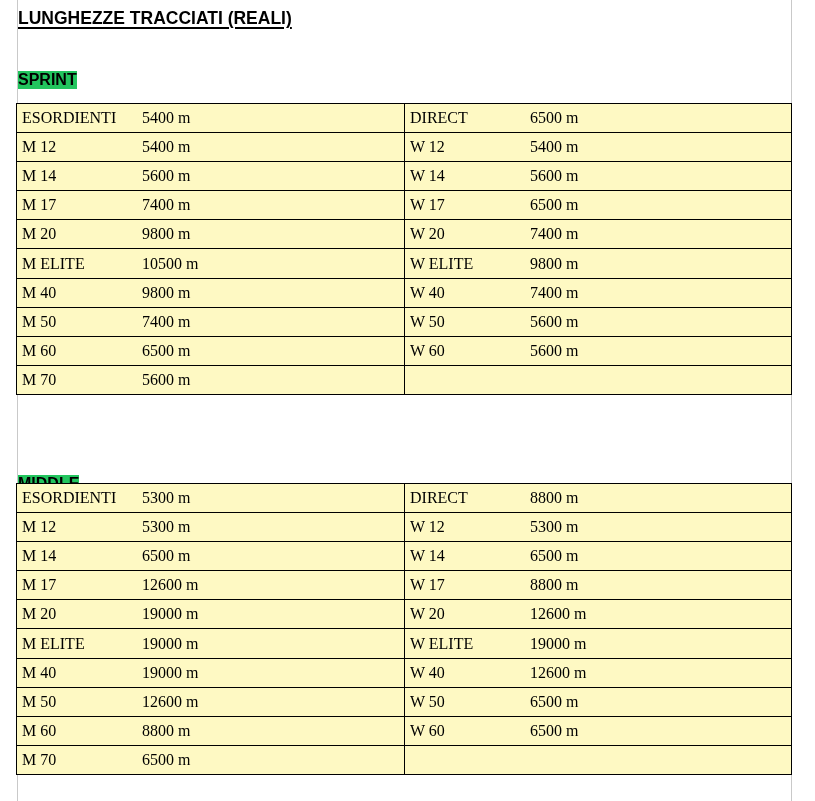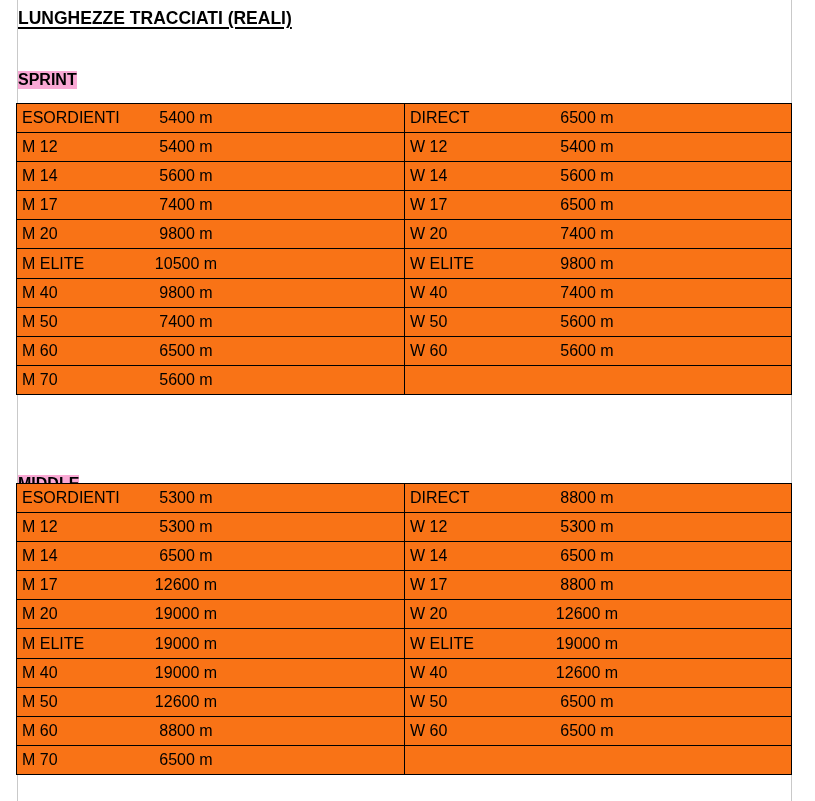--- a/index.html
+++ b/index.html
@@ -38,33 +38,34 @@
     white-space: nowrap;
     z-index: 1;
   }
   .section-heading {
     position: absolute;
     left: 18px;
     font-size: 16px;
     font-weight: bold;
     white-space: nowrap;
     z-index: 1;
-    background: #f9a8d4;
+    background: #22c55e;
   }
   #heading-sprint { top: 71px; }
   #heading-middle { top: 475px; }
 
   .dtable {
     position: absolute;
     left: 16px;
     width: 776px;
     border-top: 1.5px solid #000;
-    background: #f97316;
+    background: #fef9c3;
     z-index: 1;
     font-size: 16px;
+    font-family: Liberation Serif, serif;
   }
   #table-sprint { top: 103px; }
   #table-middle { top: 483px; }
 
   .row {
     display: flex;
     box-sizing: border-box;
     height: 29.1px;
     border-bottom: 1.5px solid #000;
     border-left: 1.5px solid #000;
@@ -80,21 +81,21 @@
   .half.r { border-left: 1.5px solid #000; }
   .lbl {
     flex: 0 0 auto;
     padding-left: 5px;
     width: 120px;
     white-space: nowrap;
   }
   .val {
     flex: 0 0 auto;
     width: 88px;
-    text-align: center;
+    text-align: left;
     white-space: nowrap;
   }
   .half.r .val { width: 114px; }
 </style>
 </head>
 <body>
 
 <div class="guide guide-left"></div>
 <div class="guide guide-right"></div>
 

